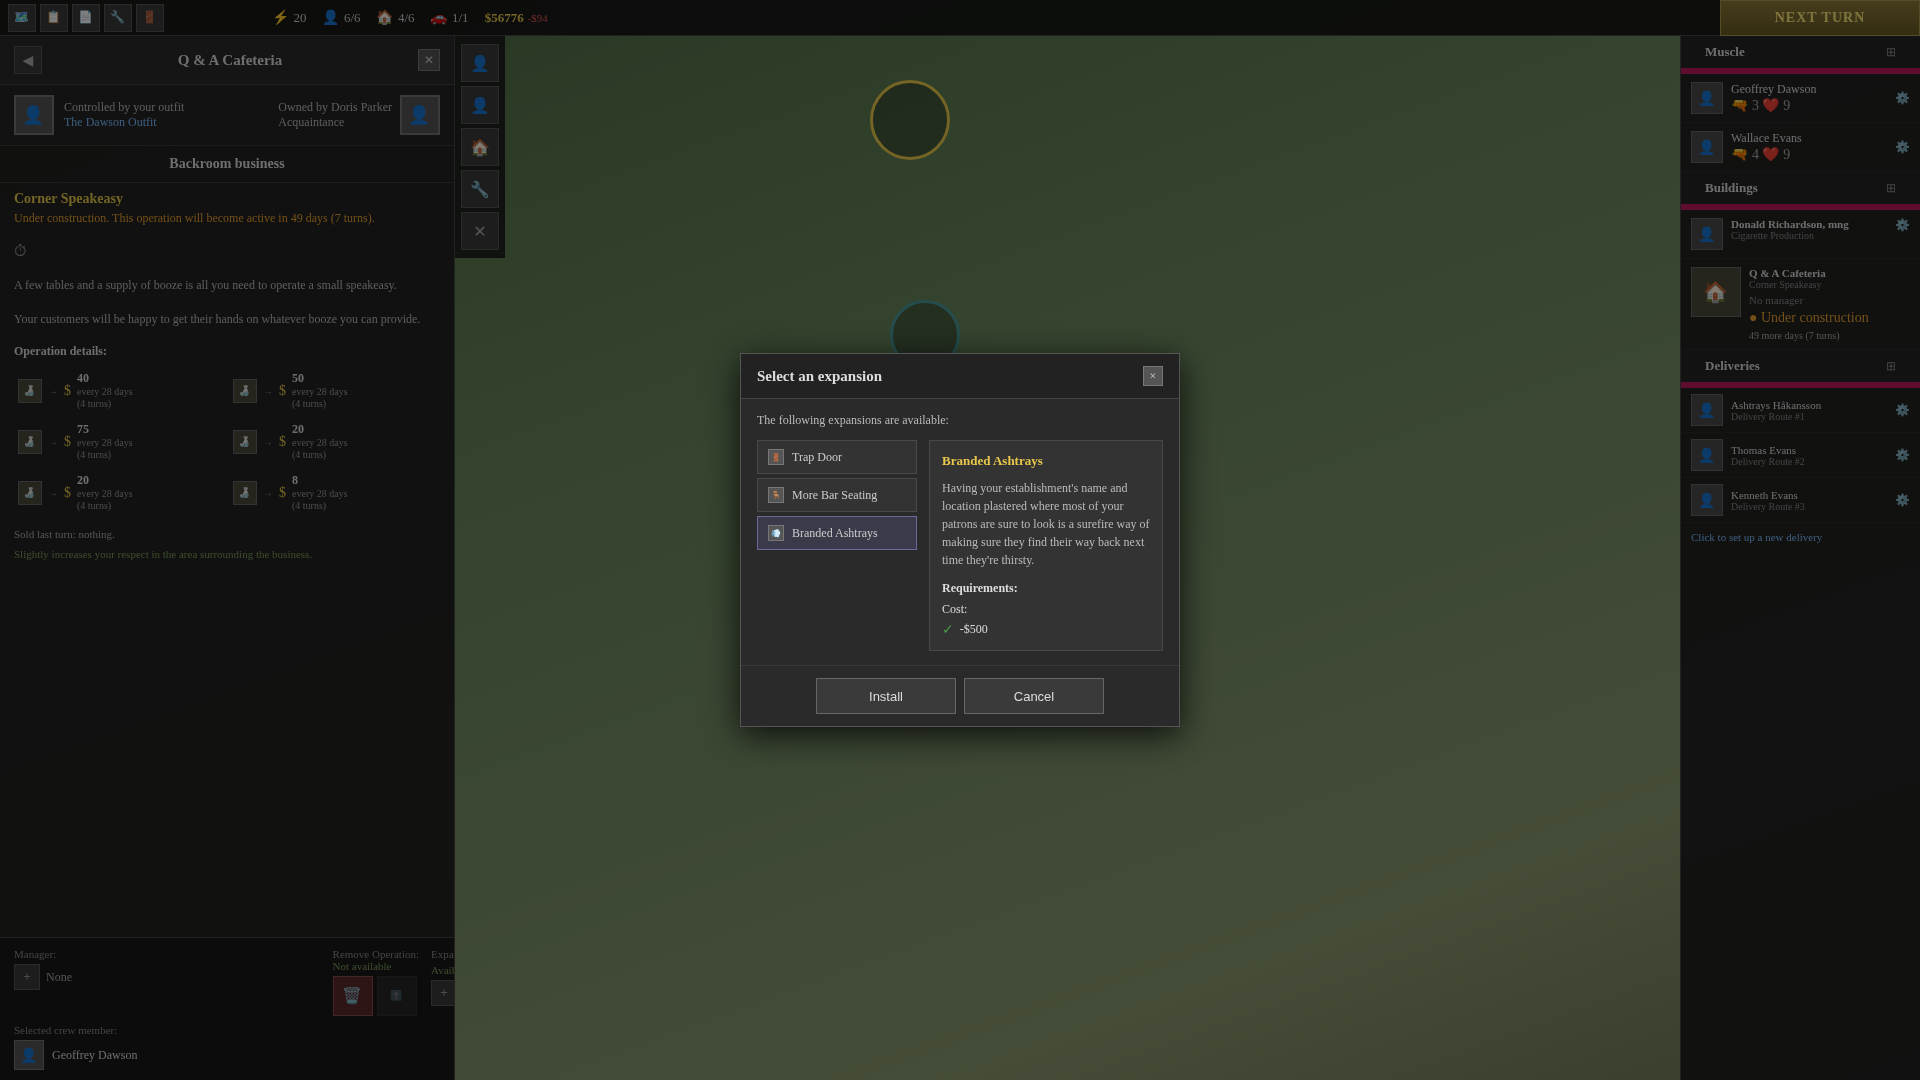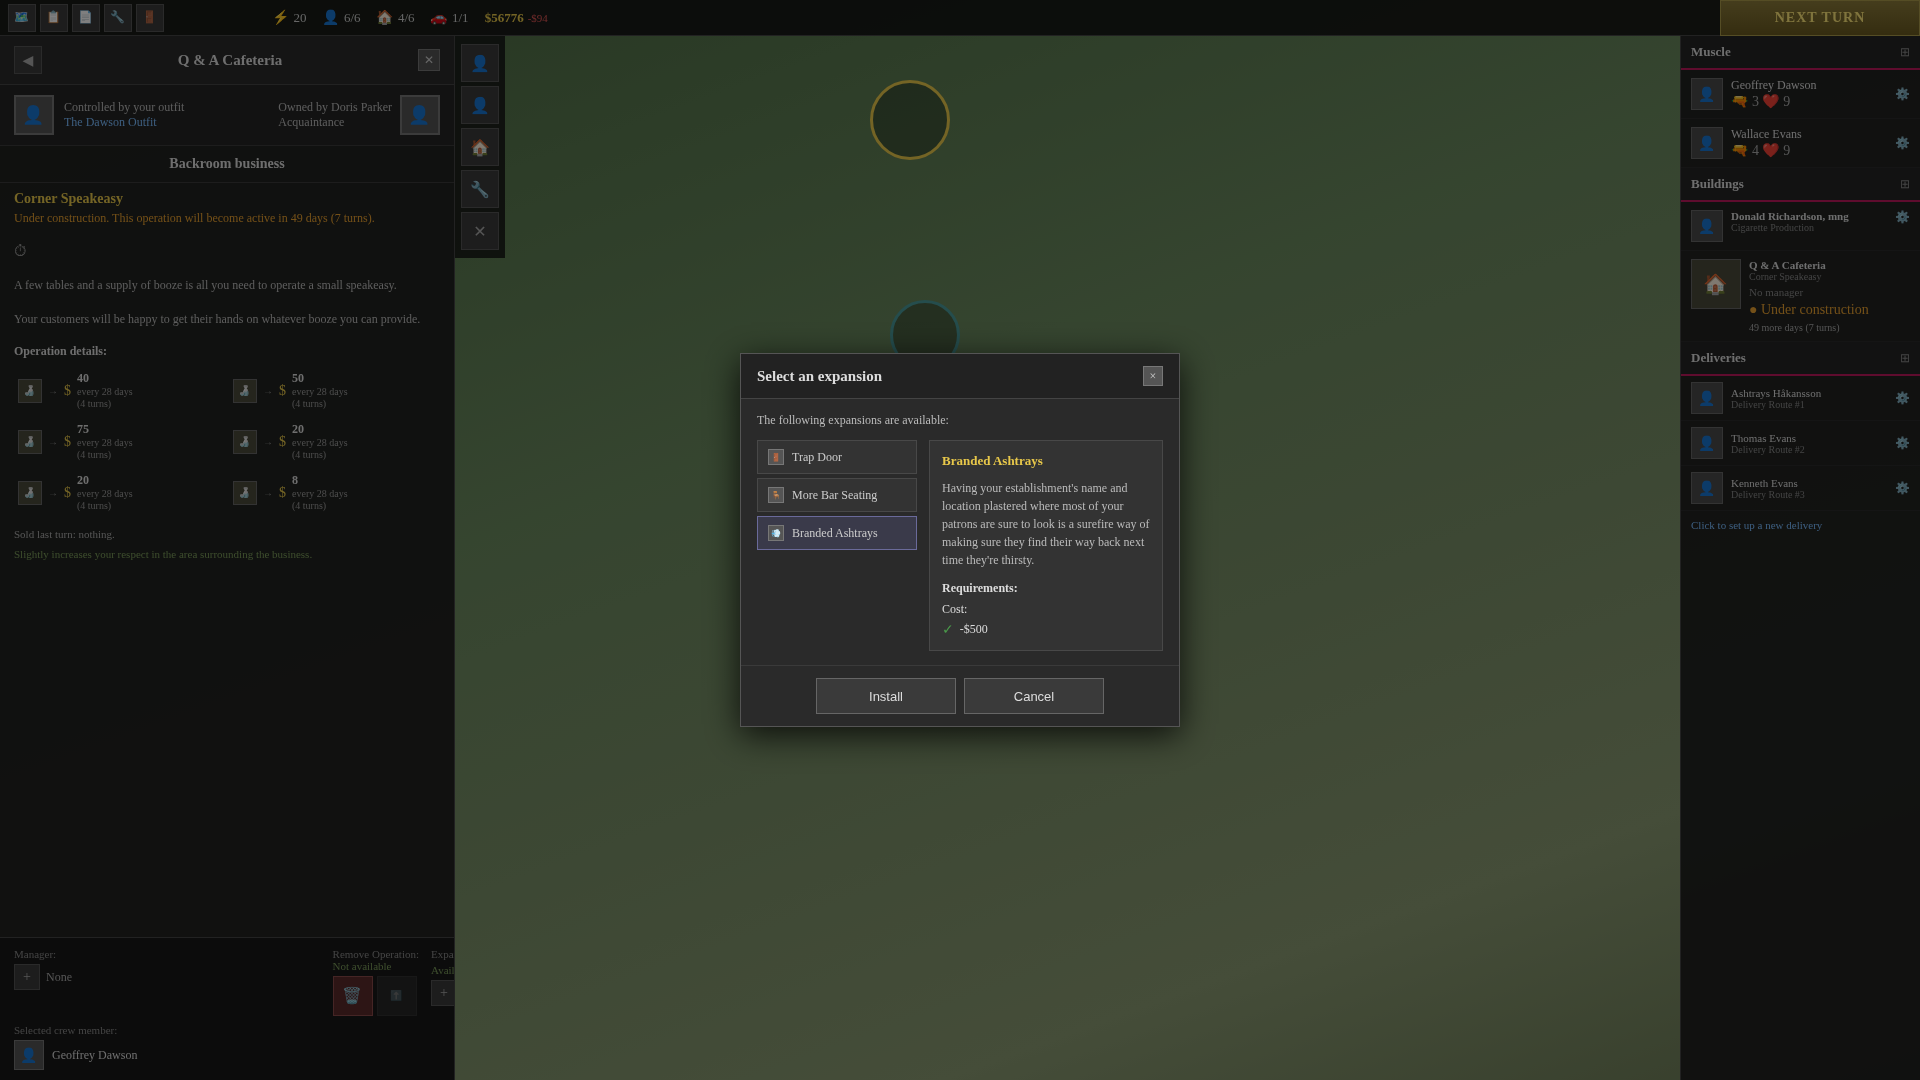--- a/index.html
+++ b/index.html
@@ -307,23 +307,23 @@
       width: 240px;
       bottom: 0;
       background: rgba(30,30,30,0.95);
       border-left: 1px solid #444;
       z-index: 5;
     }
     .right-section-header {
       display: flex;
       align-items: center;
       justify-content: space-between;
-      padding: 8px 10px;
+      padding: 8px 24px;
       background: #252525;
-      border-bottom: 2px solid #be185d;
+      border-bottom: 6px solid #be185d;
     }
     .right-section-title { color: #ddd; font-size: 13px; font-weight: bold; }
     .expand-btn { color: #888; font-size: 12px; cursor: pointer; }
     .person-row {
       display: flex;
       align-items: center;
       gap: 8px;
       padding: 8px 10px;
       border-bottom: 1px solid #2a2a2a;
     }

